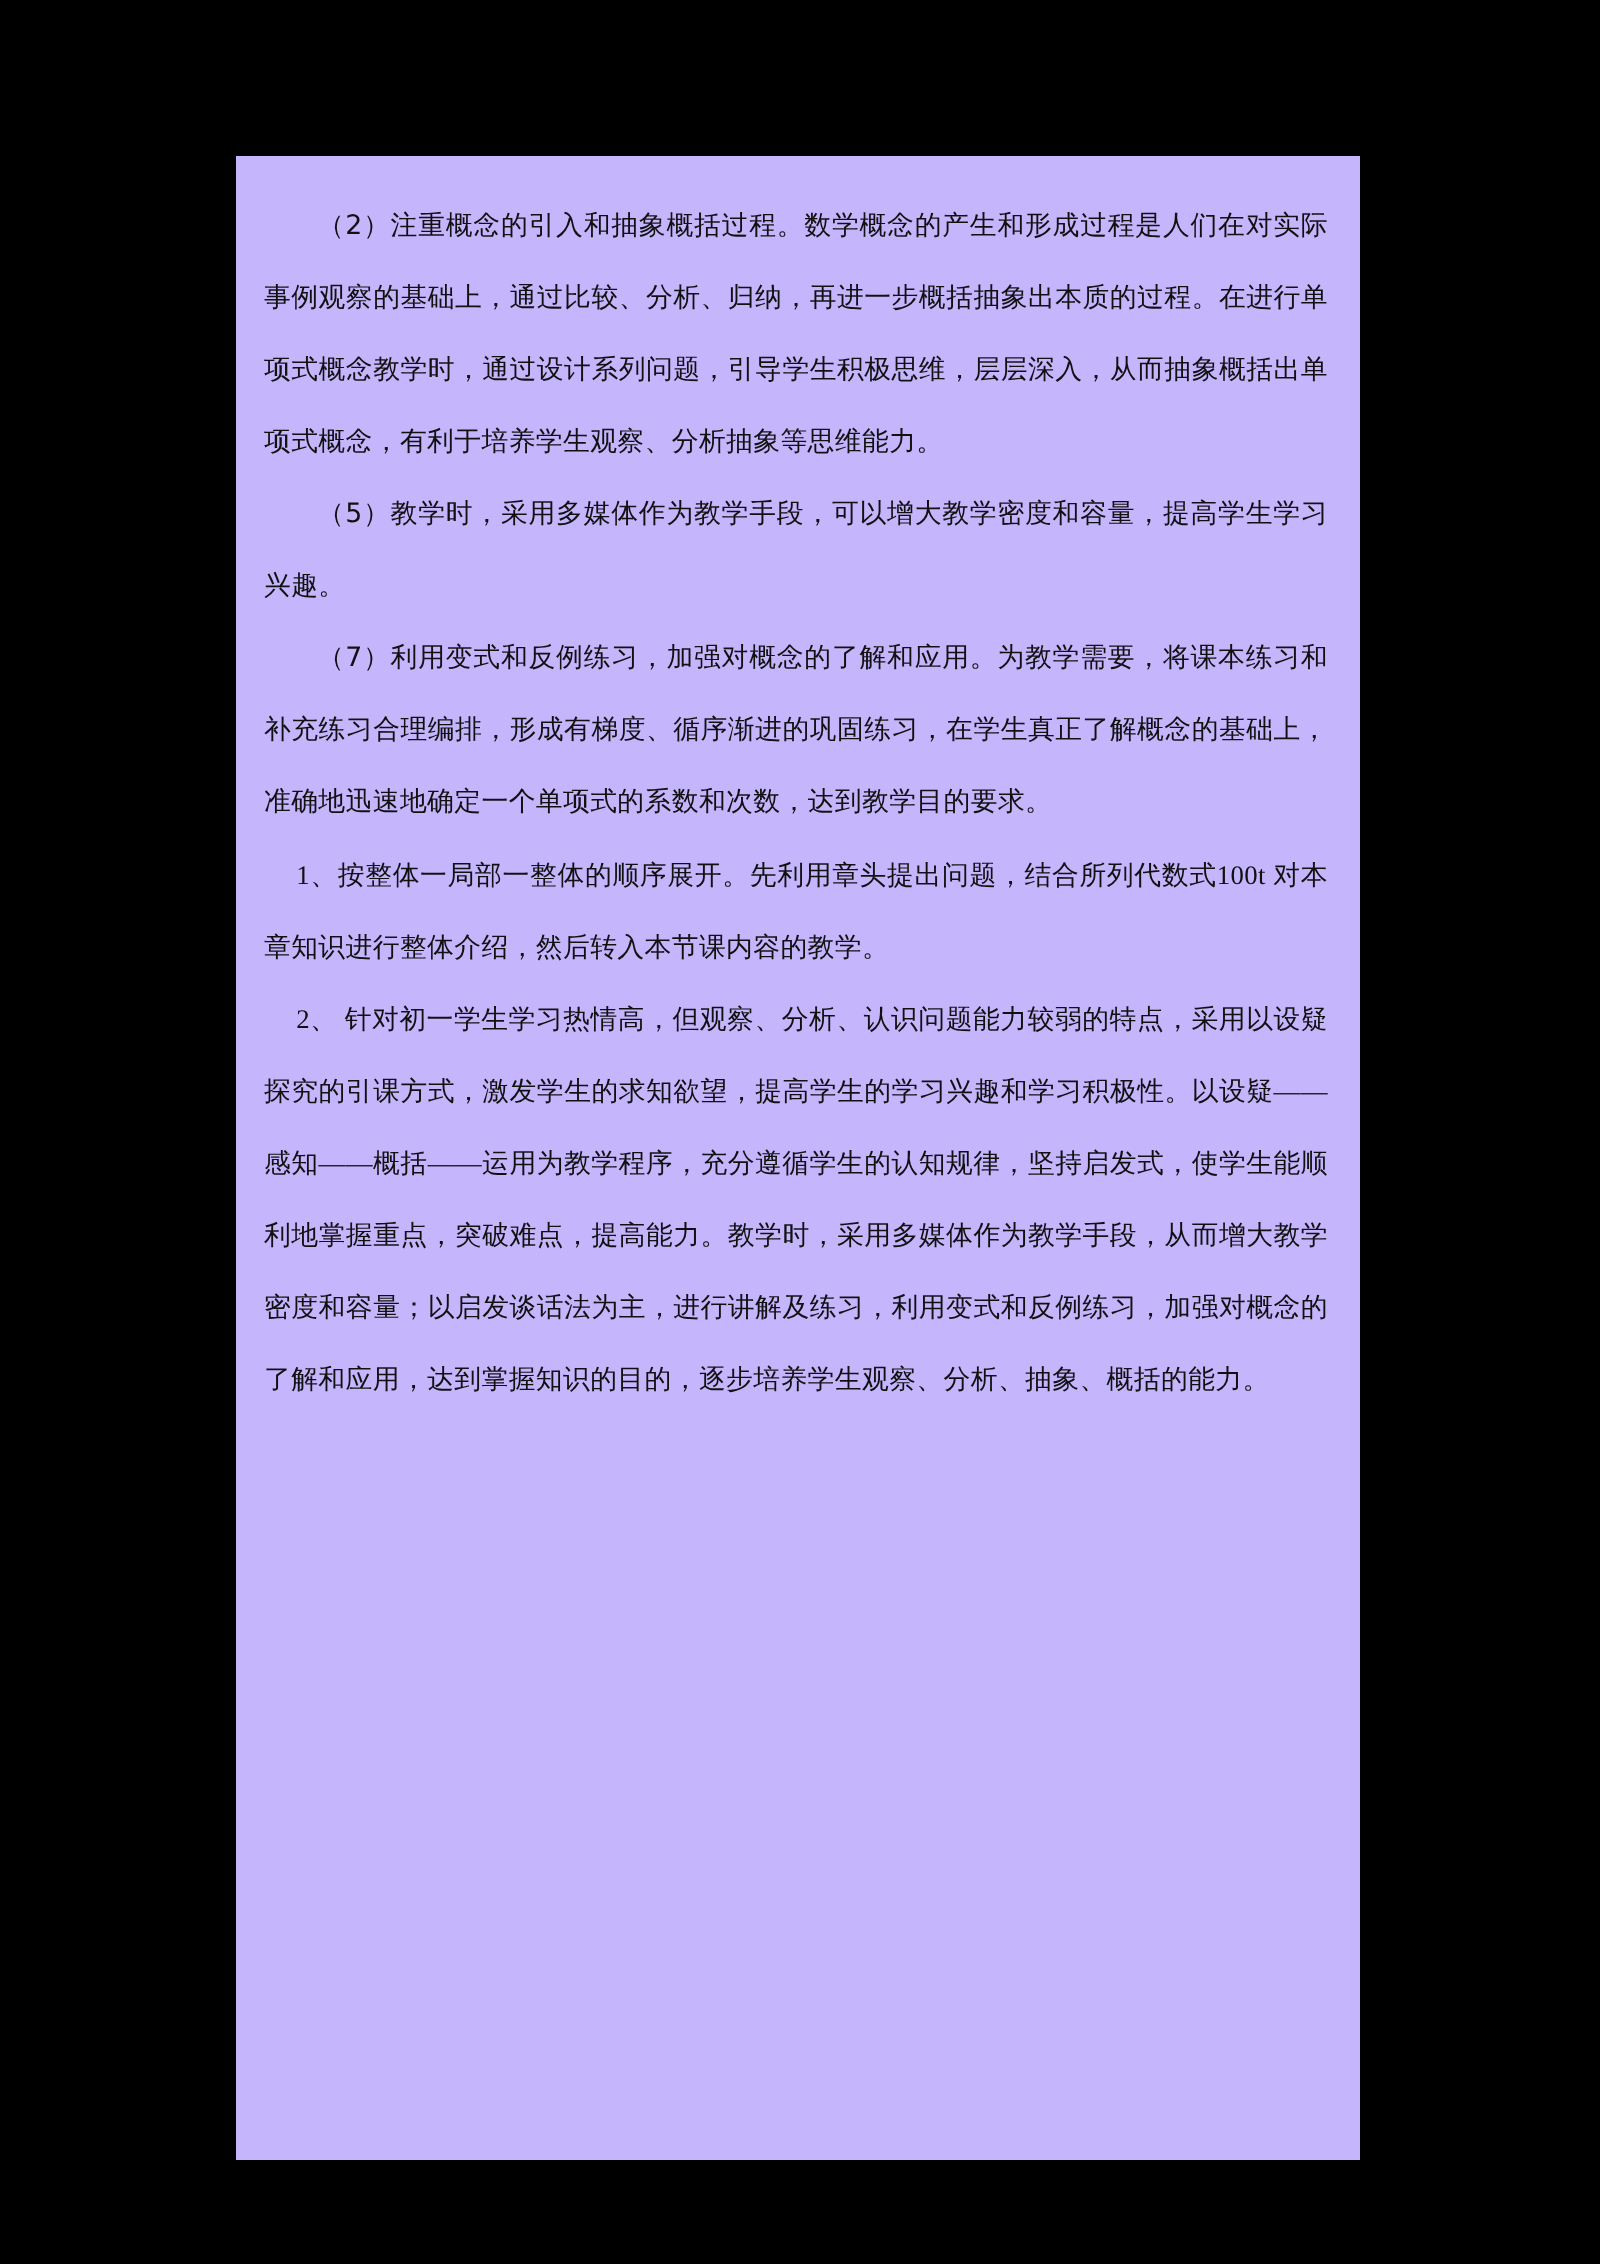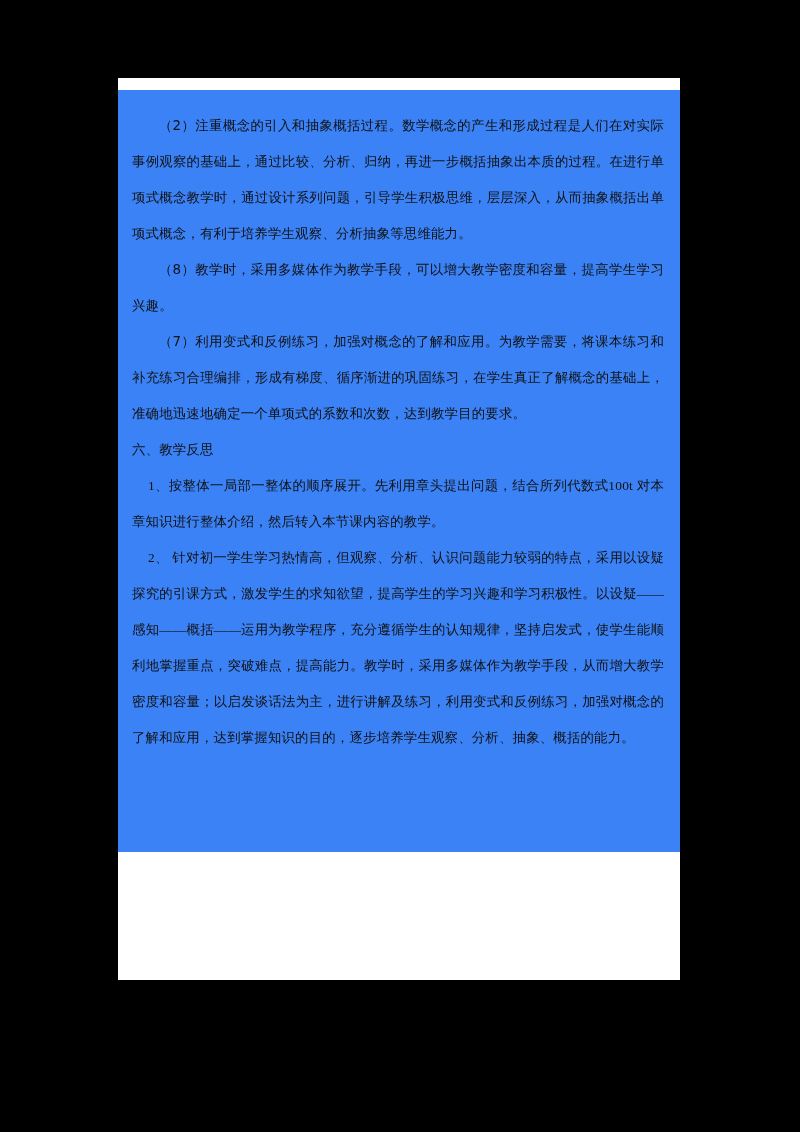--- a/index.html
+++ b/index.html
@@ -30,25 +30,24 @@
   .scan-right { position: absolute; left: 680px; top: 20px; width: 100px; height: 1092px; background: #000000; }
   .scan-topblk { position: absolute; left: 118px; top: 20px; width: 562px; height: 58px; background: #000000; }
   .scan-botblk { position: absolute; left: 118px; top: 980px; width: 562px; height: 132px; background: #000000; }
 
   
   .paper {
     position: absolute;
     left: 118px;
     top: 78px;
     width: 562px;
-    height: 762px;
-    background: #3b82f6;
+    height: 1002px;
+    background: #c4b5fd;
     box-sizing: border-box;
     padding: 18px 16px 10px 14px;
-    margin-top: 12px;
   }
   .doc-body {
     font-size: 13.4px;
     line-height: 36px;
     color: #111111;
     letter-spacing: 0.2px;
     text-align: justify;
   }
   p.para {
     margin: 0;
@@ -74,21 +73,20 @@
   <div class="band band-right"></div>
 
   <div class="scan-left"></div>
   <div class="scan-right"></div>
   <div class="scan-topblk"></div>
   <div class="scan-botblk"></div>
 
   <div class="paper">
     <div class="doc-body">
       <p class="para indent">（2）注重概念的引入和抽象概括过程。数学概念的产生和形成过程是人们在对实际事例观察的基础上，通过比较、分析、归纳，再进一步概括抽象出本质的过程。在进行单项式概念教学时，通过设计系列问题，引导学生积极思维，层层深入，从而抽象概括出单项式概念，有利于培养学生观察、分析抽象等思维能力。</p>
-      <p class="para indent">（8）教学时，采用多媒体作为教学手段，可以增大教学密度和容量，提高学生学习兴趣。</p>
+      <p class="para indent">（5）教学时，采用多媒体作为教学手段，可以增大教学密度和容量，提高学生学习兴趣。</p>
       <p class="para indent">（7）利用变式和反例练习，加强对概念的了解和应用。为教学需要，将课本练习和补充练习合理编排，形成有梯度、循序渐进的巩固练习，在学生真正了解概念的基础上，准确地迅速地确定一个单项式的系数和次数，达到教学目的要求。</p>
-      <p class="para">六、教学反思</p>
       <p class="para indent-sm">1、按整体一局部一整体的顺序展开。先利用章头提出问题，结合所列代数式100t 对本章知识进行整体介绍，然后转入本节课内容的教学。</p>
       <p class="para indent-sm">2、 针对初一学生学习热情高，但观察、分析、认识问题能力较弱的特点，采用以设疑探究的引课方式，激发学生的求知欲望，提高学生的学习兴趣和学习积极性。以设疑——感知——概括——运用为教学程序，充分遵循学生的认知规律，坚持启发式，使学生能顺利地掌握重点，突破难点，提高能力。教学时，采用多媒体作为教学手段，从而增大教学密度和容量；以启发谈话法为主，进行讲解及练习，利用变式和反例练习，加强对概念的了解和应用，达到掌握知识的目的，逐步培养学生观察、分析、抽象、概括的能力。</p>
     </div>
   </div>
 
 </div>
 
 </body></html>

